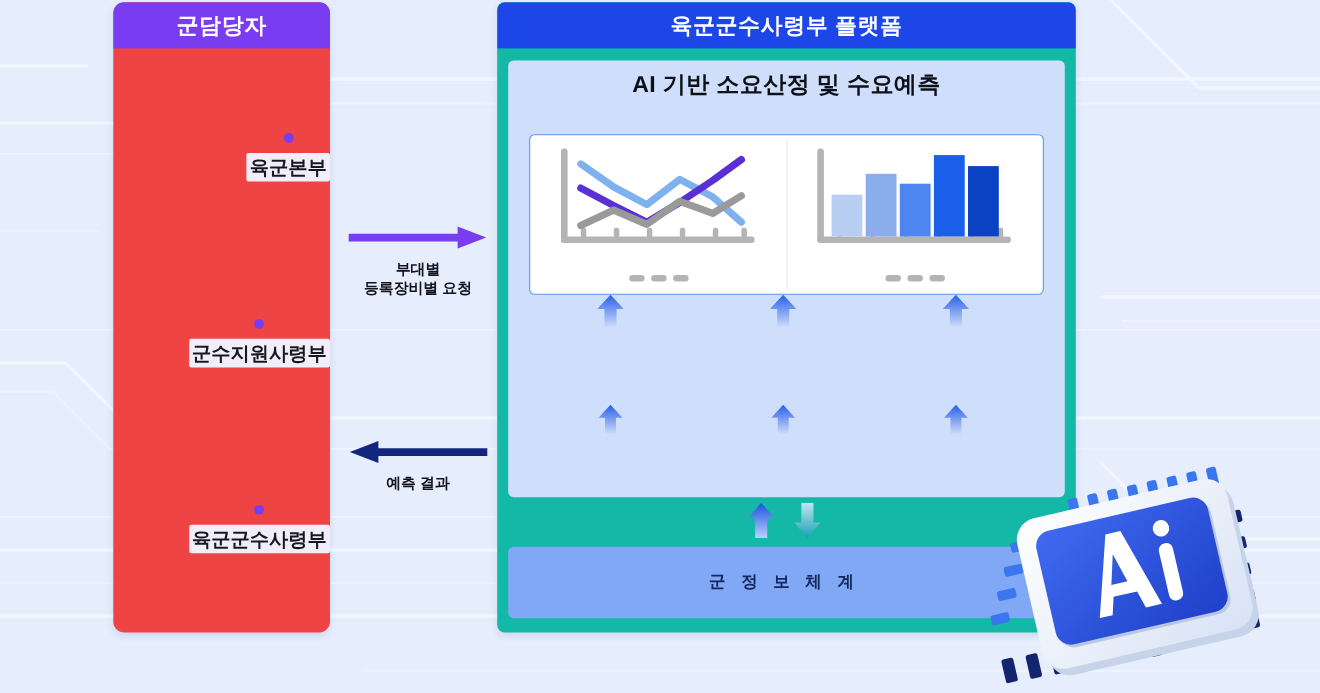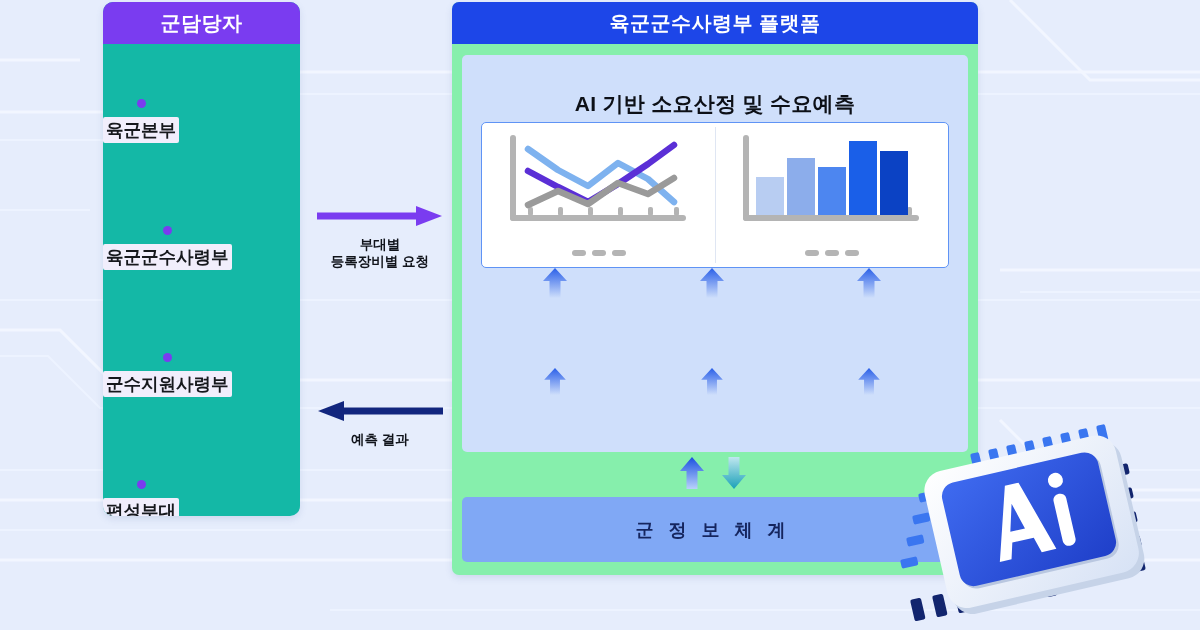--- a/index.html
+++ b/index.html
@@ -9,69 +9,69 @@
     font-family:"Liberation Sans","DejaVu Sans",sans-serif;
   }
 
   
   #bg-circuit{position:absolute;inset:0;z-index:0;}
   #bg-circuit path,#bg-circuit line{stroke:#f2f6ff;fill:none;stroke-width:3;}
   #bg-circuit .t2{stroke:#edf3ff;stroke-width:2;}
 
   
   #left-panel{
-    position:absolute;left:103px;top:2px;width:197px;height:514px;
-    background:#14b8a6;border-radius:10px;
+    position:absolute;left:103px;top:2px;width:197px;height:573px;
+    background:#ef4444;border-radius:10px;
     box-shadow:0 3px 7px rgba(90,110,170,.16);
     z-index:2;overflow:hidden;
   }
   #left-header{
     height:42px;background:#7a3cf0;color:#fff;
     display:flex;align-items:center;justify-content:center;
     font-size:20px;font-weight:bold;letter-spacing:.5px;
   }
   #left-list{
     height:531px;display:flex;flex-direction:column;
-    justify-content:space-around;align-items:flex-start;padding:14px 0 10px;
+    justify-content:space-around;align-items:flex-end;padding:14px 0 10px;
     box-sizing:border-box;
   }
   .left-item{display:flex;flex-direction:column;align-items:center;gap:9px;}
   .left-dot{width:9px;height:9px;border-radius:50%;background:#7a3cf0;}
   .left-label{
     font-size:17.5px;font-weight:bold;color:#16181d;
     background:#f1eefc;padding:1px 3px;border-radius:2px;white-space:nowrap;
   }
 
   
   .mid-group{position:absolute;z-index:2;text-align:center;width:150px;left:305px;}
   #arrow-request-group{top:205px;}
   #arrow-result-group{top:400px;}
   .mid-caption{
     font-size:13.5px;font-weight:bold;color:#10131a;line-height:1.28;margin-top:9px;
   }
 
   
   #right-panel{
     position:absolute;left:452px;top:2px;width:526px;height:573px;
-    background:#86efac;border-radius:7px;
+    background:#14b8a6;border-radius:7px;
     box-shadow:0 3px 7px rgba(90,110,170,.16);
     z-index:2;overflow:hidden;
   }
   #right-header{
     height:42px;background:#1d46e8;color:#fff;
     display:flex;align-items:center;justify-content:center;
     font-size:20px;font-weight:bold;letter-spacing:.5px;
   }
   #blue-zone{
     position:absolute;left:10px;top:53px;width:506px;height:397px;
     background:#cfdffb;border-radius:5px;
   }
   #ai-section-title{
     text-align:center;font-size:21px;font-weight:bold;color:#0d1017;
-    padding-top:35px;letter-spacing:.3px;
+    padding-top:8px;letter-spacing:.3px;
   }
 
   
   #chart-card{
     position:absolute;left:19px;top:67px;width:466px;height:144px;
     background:#fff;border:1.6px solid #5f93f5;border-radius:5px;
   }
   .chart-half{position:absolute;top:0;height:144px;width:233px;}
   #chart-line{left:0;}
   #chart-bar{left:233px;}
@@ -102,21 +102,21 @@
     border-radius:6px;display:flex;align-items:center;justify-content:center;
     font-size:14.5px;font-weight:bold;color:#13161d;
     box-shadow:0 1px 3px rgba(60,90,160,.13);
   }
 
   
   #mil-sys-bar{
     position:absolute;left:462px;top:497px;width:502px;height:65px;
     background:#80a8f5;border-radius:5px;
     display:flex;align-items:center;justify-content:center;
-    font-size:18px;font-weight:bold;color:#15255e;letter-spacing:5px;
+    font-size:15px;font-weight:bold;color:#15255e;letter-spacing:5px;
     z-index:3;
   }
 
   
   #ai-chip{position:absolute;left:880px;top:418px;width:320px;height:212px;z-index:4;}
 </style>
 </head>
 <body>
 
 <svg id="bg-circuit" width="1200" height="630" viewBox="0 0 1200 630">
@@ -142,33 +142,29 @@
   <div id="left-header">군담당자</div>
   <div id="left-list">
 
     <div class="left-item">
       <span class="left-dot"></span>
       <span class="left-label">육군본부</span>
     </div>
 
     <div class="left-item">
       <span class="left-dot"></span>
+      <span class="left-label">군수지원사령부</span>
+    </div>
+
+    <div class="left-item">
+      <span class="left-dot"></span>
       <span class="left-label">육군군수사령부</span>
     </div>
 
-    <div class="left-item">
-      <span class="left-dot"></span>
-      <span class="left-label">군수지원사령부</span>
-    </div>
-
-
-    <div class="left-item">
-      <span class="left-dot"></span>
-      <span class="left-label">편성부대</span>
-    </div>
+
 
   </div>
 </div>
 
 <div class="mid-group" id="arrow-request-group">
   <svg width="130" height="22" viewBox="0 0 130 22" style="display:block;margin:0 auto;">
     <line x1="2" y1="11" x2="104" y2="11" stroke="#7a3cf0" stroke-width="7"></line>
     <polygon points="101,1 127,11 101,21" fill="#7a3cf0"></polygon>
   </svg>
   <div class="mid-caption">

